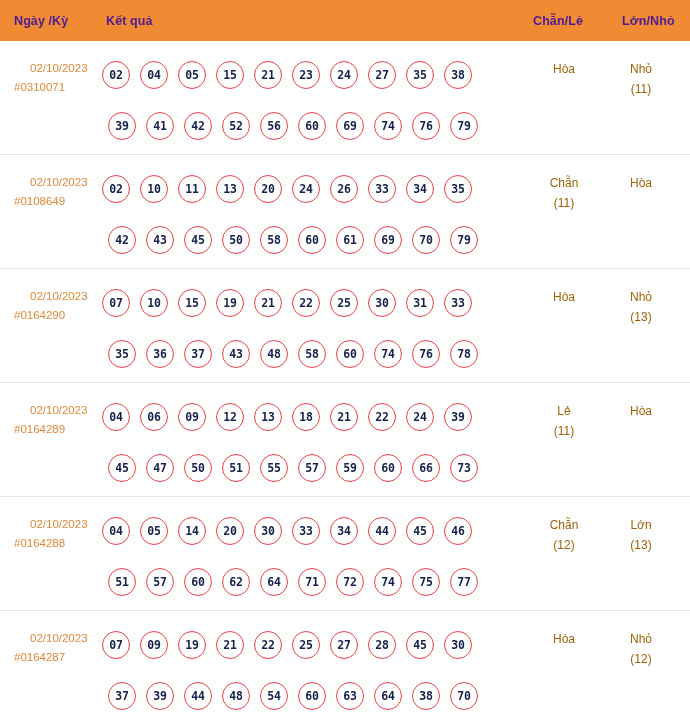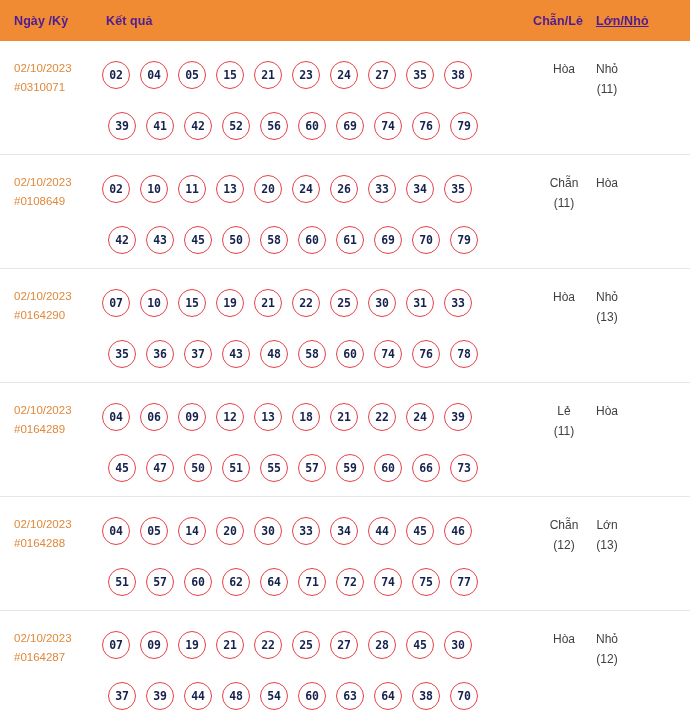--- a/index.html
+++ b/index.html
@@ -32,41 +32,41 @@
   .th {
     color: #4c1d95;
     font-size: 12.5px;
     font-weight: bold;
     letter-spacing: 0.1px;
     white-space: nowrap;
   }
   .th-date   { position: absolute; left: 14px; }
   .th-result { position: absolute; left: 106px; }
   .th-oddeven{ position: absolute; left: 533px; text-align: right; }
-  .th-bigsmall{position: absolute; left: 596px; text-decoration: underline; }
+  .th-bigsmall{position: absolute; left: 622px; }
 
   
   .row {
     position: relative;
     height: 113px;
     border-top: 1px solid #e6e6e6;
     background: #ffffff;
   }
   .row:first-of-type { border-top: none; }
 
   .row-meta {
     position: absolute;
     left: 14px;
     top: 18px;
     width: 88px;
     color: #e0883b;
     font-size: 11.5px;
     line-height: 19px;
   }
-  .row-date { display: block; }
+  .row-date { display: block; margin-left: 16px; }
   .row-id   { display: block; }
 
   .balls {
     position: absolute;
     left: 102px;
     top: 8px;
     width: 400px;
   }
   .ball-line {
     display: flex;
@@ -92,26 +92,26 @@
     letter-spacing: -0.2px;
     background: #ffffff;
   }
   .ball:last-child { margin-right: 16px; }
 
   .col-val {
     position: absolute;
     top: 18px;
     width: 70px;
     text-align: center;
-    color: #404040;
+    color: #a16207;
     font-size: 12px;
     line-height: 20px;
   }
   .col-oddeven  { left: 529px; }
-  .col-bigsmall { left: 572px; }
+  .col-bigsmall { left: 606px; }
   .val-count { display: block; }
   .val-main  { display: block; }
 </style>
 </head>
 <body>
 
 <div id="lottery-table">
 
   <div class="table-header">
     <span class="th th-date">Ngày /Kỳ</span>

